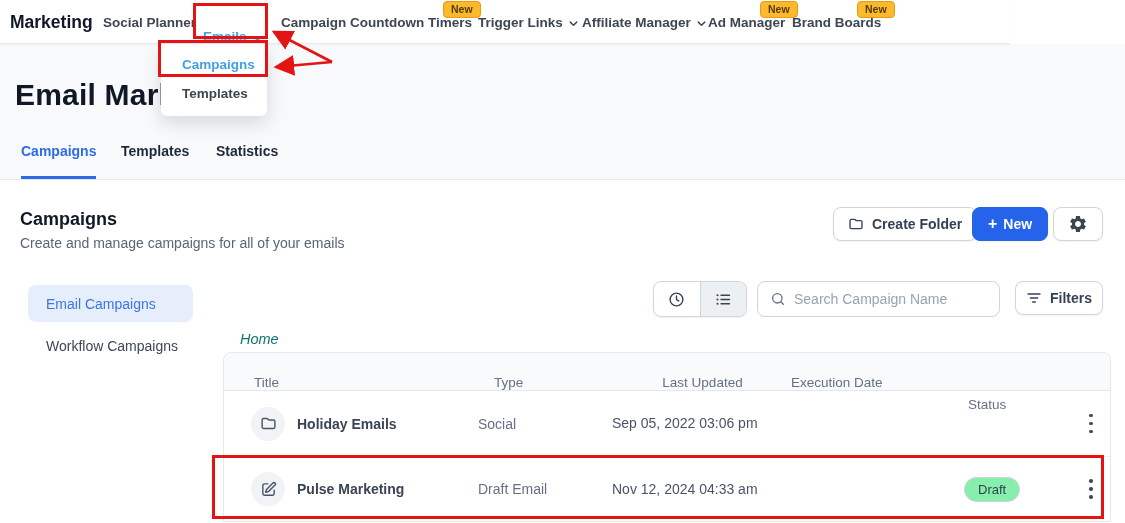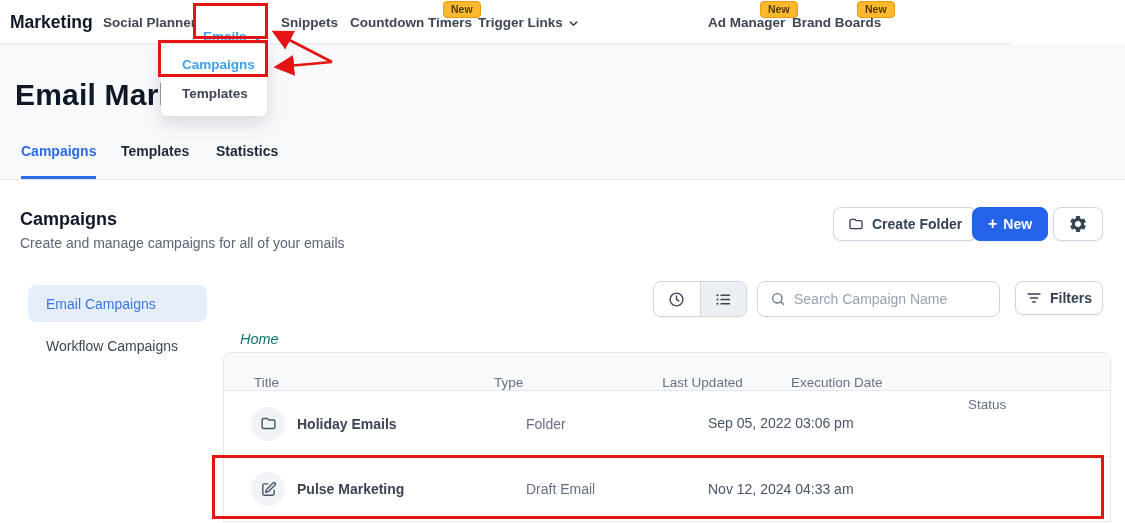--- a/index.html
+++ b/index.html
@@ -39,21 +39,21 @@
   .sec-sub { position:absolute; left:20px; top:55px; font-size:14px; color:#5a6576; }
 
   .btn { display:flex; align-items:center; justify-content:center; gap:8px; border:1px solid #d0d5dd;
          background:#fff; border-radius:8px; height:34px; font-size:14px; font-weight:600; color:#344054;
          cursor:pointer; box-shadow:0 1px 2px rgba(16,24,40,.05); }
   .btn-create { position:absolute; left:833px; top:27px; padding:0 14px; }
   .btn-new { position:absolute; left:972px; top:27px; width:76px; background:#2563eb; border-color:#2563eb; color:#fff; gap:6px; }
   .btn-new .plus { font-size:16px; font-weight:600; line-height:1; }
   .btn-gear { position:absolute; left:1053px; top:27px; width:50px; }
 
-  .side-active { position:absolute; left:28px; top:105px; width:179px; height:37px; background:#e7eefb;
+  .side-active { position:absolute; left:28px; top:105px; width:165px; height:37px; background:#e7eefb;
                  border-radius:8px; display:flex; align-items:center; padding-left:18px; font-size:14px;
                  color:#3b76e0; cursor:pointer; }
   .side-plain { position:absolute; left:46px; top:158px; font-size:14px; color:#3d4654; cursor:pointer; }
 
   .seg { position:absolute; left:653px; top:101px; width:94px; height:36px; border:1px solid #d0d5dd;
          border-radius:8px; display:flex; overflow:hidden; background:#fff; box-shadow:0 1px 2px rgba(16,24,40,.05); }
   .seg > div { width:47px; display:flex; align-items:center; justify-content:center; cursor:pointer; }
   .seg .seg-right { background:#edf0f3; border-left:1px solid #d0d5dd; }
 
   .search { position:absolute; left:757px; top:101px; width:243px; height:36px; border:1px solid #d0d5dd;
@@ -68,21 +68,21 @@
 
   
   .table { position:absolute; left:223px; top:172px; width:888px; border:1px solid #e4e7ec;
            border-radius:8px 8px 0 0; background:#fff; }
   .t-head { display:grid; grid-template-columns:254px 134px 179px 173px 100px 1fr; height:38px;
             background:#f9fafb; border-bottom:1px solid #e4e7ec; align-items:center;
             font-size:13.5px; color:#667085; border-radius:8px 8px 0 0; }
   .t-head .h1 { padding-left:30px; } .t-head .h2 { padding-left:16px; } .t-head .h3 { padding-left:2px;text-align:center; }
   .t-head .h5 { padding-left:4px;margin-top:44px; }
   .t-row { display:grid; grid-template-columns:254px 134px 179px 173px 100px 1fr; height:65px;
-           align-items:center; background:#fff; cursor:pointer;gap:48px; }
+           align-items:center; background:#fff; cursor:pointer; }
   .t-row + .t-row { border-top:1px solid #eef0f3; }
   .cell-title { display:flex; align-items:center; padding-left:27px; gap:12px; }
   .avatar { width:34px; height:34px; border-radius:50%; background:#f1f3f7; display:flex;
             align-items:center; justify-content:center; color:#4a5568; flex:none; }
   .row-name { font-size:14px; font-weight:700; color:#3a4454; }
   .cell-type { font-size:14px; color:#667085; }
   .cell-date { font-size:14px; color:#475467; max-width:150px; line-height:1.45; }
   .pill { display:inline-block; border:1px solid #cdd3dc; border-radius:999px; padding:4px 13px;
           font-size:13px; color:#344054; background:#86efac; }
   .kebab { width:30px; height:30px; display:flex; flex-direction:column; align-items:center;
@@ -119,35 +119,41 @@
     </div>
 
     <div class="nav-item blue" style="left:203px">
       <span>Emails</span>
       <svg class="chev ic" viewBox="0 0 24 24" fill="none" stroke="#41a0e8" stroke-width="3.2" stroke-linecap="round" stroke-linejoin="round">
           <path d="M5 9l7 7 7-7"></path>
         </svg>
     </div>
 
     <div class="nav-item" style="left:281px">
-      <span>Snippets</span>
+      <span>Campaign</span>
     </div>
 
     <div class="nav-item" style="left:350px">
       <span>Countdown Timers</span>
       <span class="nav-badge" style="left:93px">New</span>
     </div>
 
     <div class="nav-item" style="left:478px">
       <span>Trigger Links</span>
       <svg class="chev ic" viewBox="0 0 24 24" fill="none" stroke="#3d4654" stroke-width="3.2" stroke-linecap="round" stroke-linejoin="round">
           <path d="M5 9l7 7 7-7"></path>
         </svg>
     </div>
 
+    <div class="nav-item" style="left:582px">
+      <span>Affiliate Manager</span>
+      <svg class="chev ic" viewBox="0 0 24 24" fill="none" stroke="#3d4654" stroke-width="3.2" stroke-linecap="round" stroke-linejoin="round">
+          <path d="M5 9l7 7 7-7"></path>
+        </svg>
+    </div>
 
     <div class="nav-item" style="left:708px">
       <span>Ad Manager</span>
       <span class="nav-badge" style="left:52px">New</span>
     </div>
 
     <div class="nav-item" style="left:792px">
       <span>Brand Boards</span>
       <span class="nav-badge" style="left:65px">New</span>
     </div>
@@ -227,21 +233,21 @@
 
       <div class="t-row">
         <div class="cell-title">
           <div class="avatar">
             <svg class="ic" width="17" height="17" viewBox="0 0 24 24" fill="none" stroke="#4a5568" stroke-width="2" stroke-linejoin="round">
                 <path d="M3 7c0-1.1.9-2 2-2h4.6c.5 0 1 .2 1.4.6L12.4 7H19c1.1 0 2 .9 2 2v8c0 1.1-.9 2-2 2H5c-1.1 0-2-.9-2-2V7z"></path>
               </svg>
           </div>
           <span class="row-name">Holiday Emails</span>
         </div>
-        <div class="cell-type">Folder</div>
+        <div class="cell-type">Social</div>
         <div class="cell-date">Sep 05, 2022 03:06 pm</div>
         <div class="cell-date"></div>
         <div></div>
         <div class="cell-actions">
           <div class="kebab">
               <i></i>
               <i></i>
               <i></i>
             </div>
         </div>

